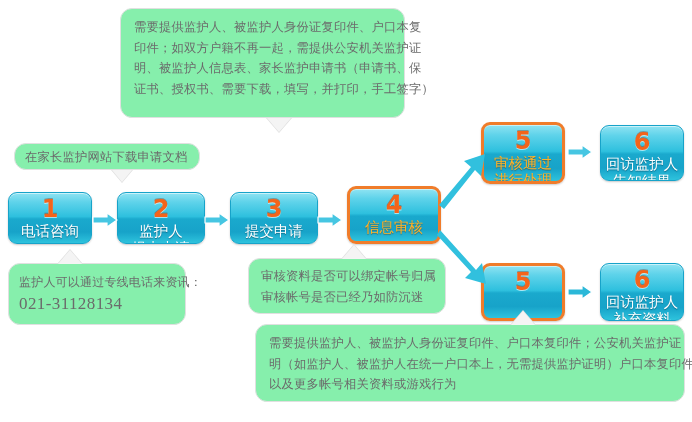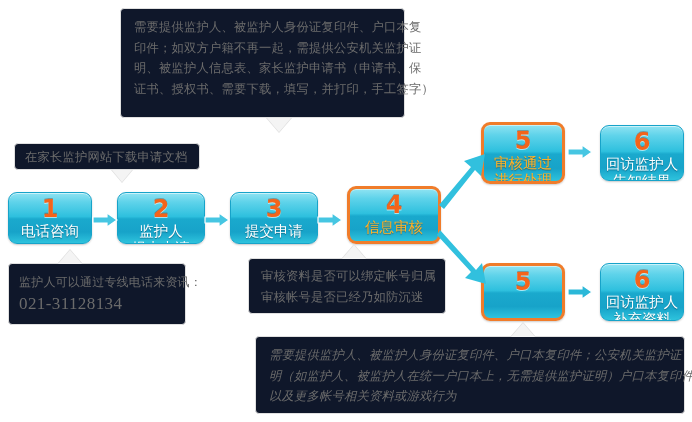--- a/index.html
+++ b/index.html
@@ -13,23 +13,23 @@
     position: relative;
     overflow: hidden;
     font-family: "DejaVu Sans", "Liberation Sans", sans-serif;
     -webkit-font-smoothing: antialiased;
   }
 
   
   .callout {
     position: absolute;
     box-sizing: border-box;
-    background: #0f172a;
+    background: #86efac;
     border: 1px solid #e0e0e0;
-    border-radius: 4px;
+    border-radius: 12px;
     color: #6b6b6b;
     font-size: 12.3px;
     line-height: 20.5px;
     padding: 8px 12px 8px 13px;
     letter-spacing: 0.2px;
   }
   .callout .tail,
   .callout .tail-in {
     position: absolute;
     width: 0;
@@ -74,21 +74,21 @@
   #callout-phone .tail    { left: 48px; top: -15px; }
   #callout-phone .tail-in { left: 49px; top: -14px; }
   #callout-phone .phone-number { font-family: Liberation Serif, serif;
                                  font-size: 17px; letter-spacing: 0.4px; }
 
   #callout-audit    { left: 248px; top: 258px; width: 198px; height: 56px;
                       padding: 7px 12px; }
   #callout-audit .tail    { left: 92px; top: -15px; }
   #callout-audit .tail-in { left: 93px; top: -14px; }
 
-  #callout-bottom   { left: 255px; top: 336px; width: 430px; height: 78px; font-style: italic; }
+  #callout-bottom   { left: 255px; top: 324px; width: 430px; height: 78px; }
   #callout-bottom .tail    { left: 254px; top: -15px; }
   #callout-bottom .tail-in { left: 255px; top: -14px; }
 
   .cl-line { display: block; white-space: nowrap; }
 
   
   .node {
     position: absolute;
     box-sizing: border-box;
     border-radius: 9px;

